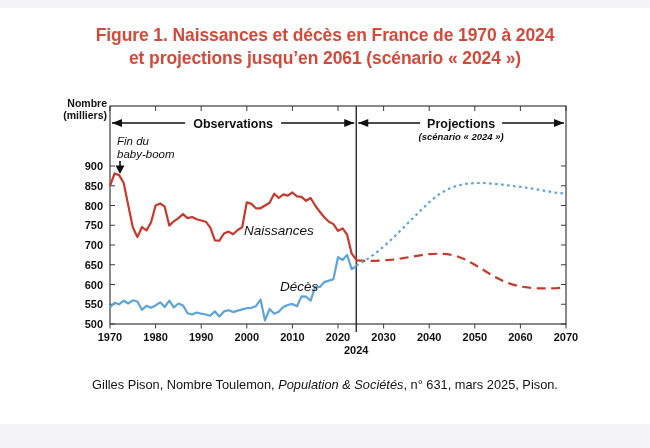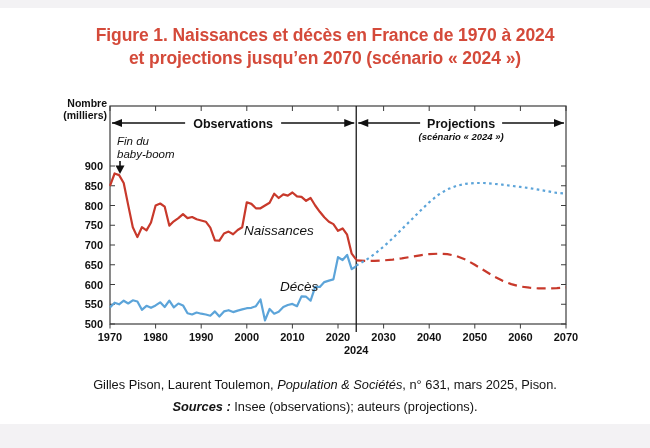--- a/index.html
+++ b/index.html
@@ -18,21 +18,21 @@
   #chart-svg .divider-label{font-size:11px;font-weight:bold;}
   .footer{position:absolute;top:366px;left:0;width:650px;text-align:center;
     font-size:12.8px;color:#141414;line-height:1.7;}
 </style>
 </head>
 <body>
 
 <div class="page">
   <div class="title" style="color: rgb(212, 74, 58);">
     <div>Figure 1. Naissances et décès en France de 1970 à 2024</div>
-    <div>et projections jusqu’en 2070 (scénario « 2024 »)</div>
+    <div>et projections jusqu’en 2061 (scénario « 2024 »)</div>
   </div>
 
   <svg id="chart-svg" width="650" height="448" viewBox="0 0 650 448">
       <rect x="110" y="98" width="456" height="218" fill="none" stroke="#3c3c3c" stroke-width="1.2"></rect>
       <g>
         <line x1="110" y1="316" x2="115" y2="316" stroke="#3c3c3c" stroke-width="1"></line>
         <line x1="561" y1="316" x2="566" y2="316" stroke="#3c3c3c" stroke-width="1"></line>
         <text x="103" y="320" text-anchor="end" class="tick">500</text>
         <line x1="110" y1="296.25" x2="115" y2="296.25" stroke="#3c3c3c" stroke-width="1"></line>
         <line x1="561" y1="296.25" x2="566" y2="296.25" stroke="#3c3c3c" stroke-width="1"></line>
@@ -123,16 +123,15 @@
       <polyline points="356.2,257.5 365.4,252.4 374.5,246.1 383.6,238.6 392.7,230.3 401.8,221.2 411.0,212.1 420.1,203.0 429.2,194.3 438.3,186.8 447.4,181.3 456.6,177.8 465.7,175.8 474.8,175.0 483.9,175.0 493.0,175.8 502.2,176.6 511.3,177.8 520.4,178.9 529.5,180.1 538.6,181.7 547.8,183.3 556.9,184.9 566.0,185.7" fill="none" stroke="#5ca4d9" stroke-width="2.2" stroke-linejoin="round" stroke-dasharray="2.6 3.4"></polyline>
       <text x="244" y="227" class="series-label">Naissances</text>
       <text x="280" y="283" class="series-label">Décès</text>
       <g>
         <text x="107" y="99" text-anchor="end" class="ylab">Nombre</text>
         <text x="107" y="111" text-anchor="end" class="ylab">(milliers)</text>
       </g>
     </svg>
 
   <div class="footer">
-    <div><span>Gilles Pison, Laurent Toulemon, </span><i>Population &amp; Sociétés</i><span>, n° 631, mars 2025, Pison.</span></div>
-    <div><b><i>Sources :</i></b><span> Insee (observations); auteurs (projections).</span></div>
+    <div><span>Gilles Pison, Nombre Toulemon, </span><i>Population &amp; Sociétés</i><span>, n° 631, mars 2025, Pison.</span></div>
   </div>
 </div>
 
 </body></html>

